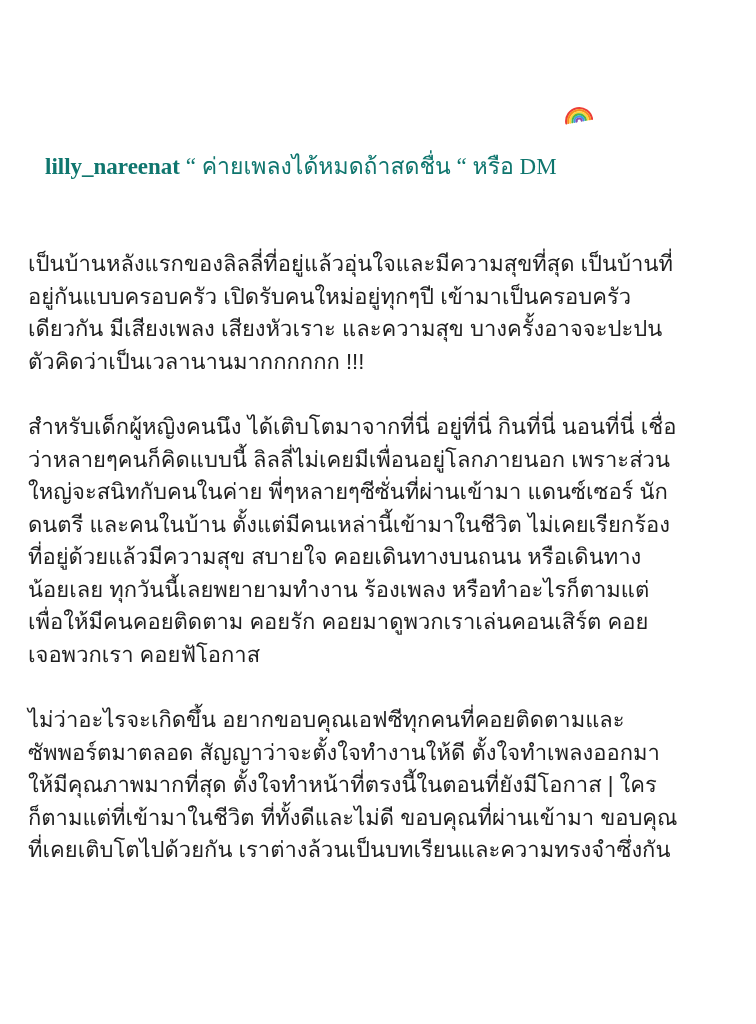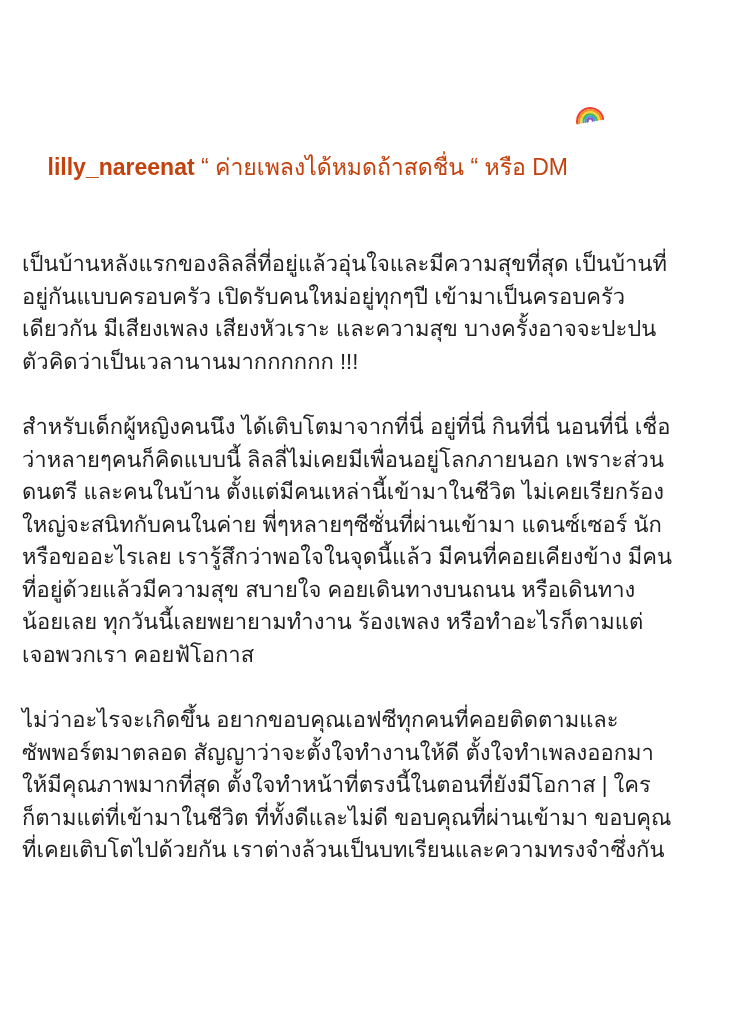--- a/index.html
+++ b/index.html
@@ -15,25 +15,26 @@
     box-sizing: border-box;
     width: 756px;
     height: 1024px;
     padding: 12px 20px 0 22px;
     overflow: hidden;
   }
   .header {
     font-size: 23px;
     line-height: 30px;
     white-space: pre-wrap;
-    color: #c2410c;
+    color: #0f766e;
+    font-family: Liberation Serif, serif;
   }
   .username { font-weight: 700; }
   .headline { font-weight: 400; }
-  .para { margin-top: 33px; }
+  .para { margin-top: 33px; margin-left: 6px; }
   .para .tl, .closing-line, .hashtag-line, .clipped-line {
     font-size: 22px;
     line-height: 32.5px;
     white-space: nowrap;
   }
   .emoji {
     display: inline-block;
     vertical-align: -3px;
     margin-left: 7px;
   }
@@ -62,25 +63,25 @@
   <div class="para">
       <div class="tl">เป็นบ้านหลังแรกของลิลลี่ที่อยู่แล้วอุ่นใจและมีความสุขที่สุด เป็นบ้านที่</div>
       <div class="tl">อยู่กันแบบครอบครัว เปิดรับคนใหม่อยู่ทุกๆปี เข้ามาเป็นครอบครัว</div>
       <div class="tl">เดียวกัน มีเสียงเพลง เสียงหัวเราะ และความสุข บางครั้งอาจจะปะปน</div>
       <div class="tl">ตัวคิดว่าเป็นเวลานานมากกกกกก !!!</div>
     </div>
 
   <div class="para">
       <div class="tl">สำหรับเด็กผู้หญิงคนนึง ได้เติบโตมาจากที่นี่ อยู่ที่นี่ กินที่นี่ นอนที่นี่ เชื่อ</div>
       <div class="tl">ว่าหลายๆคนก็คิดแบบนี้ ลิลลี่ไม่เคยมีเพื่อนอยู่โลกภายนอก เพราะส่วน</div>
+      <div class="tl">ใหญ่จะสนิทกับคนในค่าย พี่ๆหลายๆซีซั่นที่ผ่านเข้ามา แดนซ์เซอร์ นัก</div>
       <div class="tl">ดนตรี และคนในบ้าน ตั้งแต่มีคนเหล่านี้เข้ามาในชีวิต ไม่เคยเรียกร้อง</div>
-      <div class="tl">ใหญ่จะสนิทกับคนในค่าย พี่ๆหลายๆซีซั่นที่ผ่านเข้ามา แดนซ์เซอร์ นัก</div>
-      <div class="tl">หรือขออะไรเลย เรารู้สึกว่าพอใจในจุดนี้แล้ว มีคนที่คอยเคียงข้าง มีคน</div>
       <div class="tl">ที่อยู่ด้วยแล้วมีความสุข สบายใจ คอยเดินทางบนถนน หรือเดินทาง</div>
       <div class="tl">น้อยเลย ทุกวันนี้เลยพยายามทำงาน ร้องเพลง หรือทำอะไรก็ตามแต่</div>
+      <div class="tl">เพื่อให้มีคนคอยติดตาม คอยรัก คอยมาดูพวกเราเล่นคอนเสิร์ต คอย</div>
       <div class="tl">เจอพวกเรา คอยฟัโอกาส</div>
     </div>
 
   <div class="para">
     <div>
         <div class="tl">ไม่ว่าอะไรจะเกิดขึ้น อยากขอบคุณเอฟซีทุกคนที่คอยติดตามและ</div>
         <div class="tl">ซัพพอร์ตมาตลอด สัญญาว่าจะตั้งใจทำงานให้ดี ตั้งใจทำเพลงออกมา</div>
         <div class="tl">ให้มีคุณภาพมากที่สุด ตั้งใจทำหน้าที่ตรงนี้ในตอนที่ยังมีโอกาส | ใคร</div>
         <div class="tl">ก็ตามแต่ที่เข้ามาในชีวิต ที่ทั้งดีและไม่ดี ขอบคุณที่ผ่านเข้ามา ขอบคุณ</div>
         <div class="tl">ที่เคยเติบโตไปด้วยกัน เราต่างล้วนเป็นบทเรียนและความทรงจำซึ่งกัน</div>

